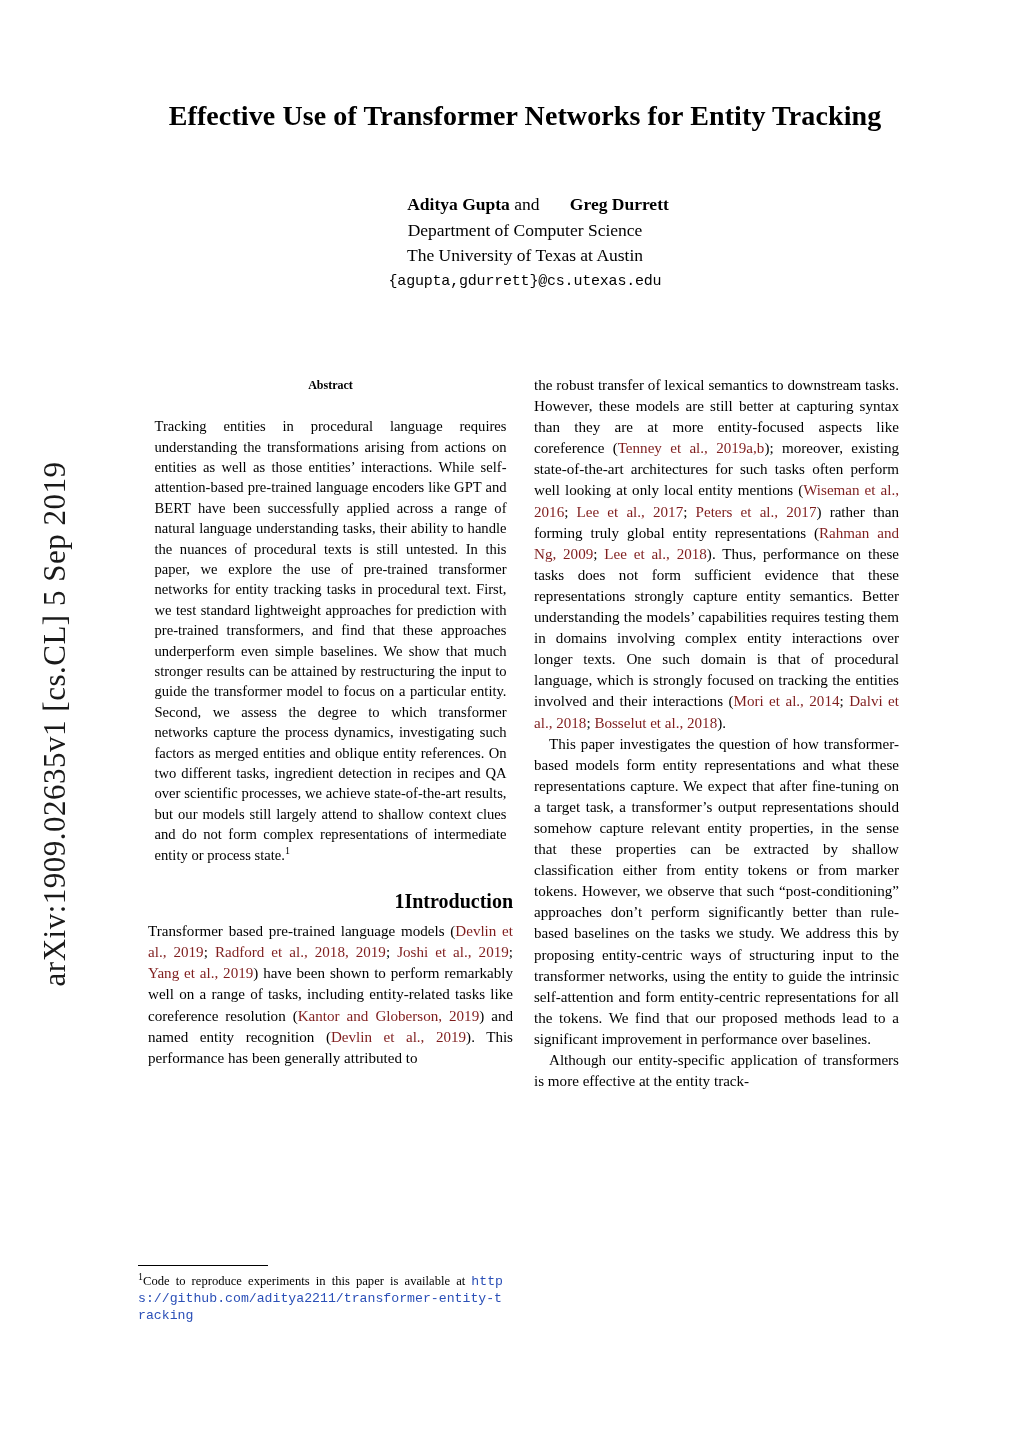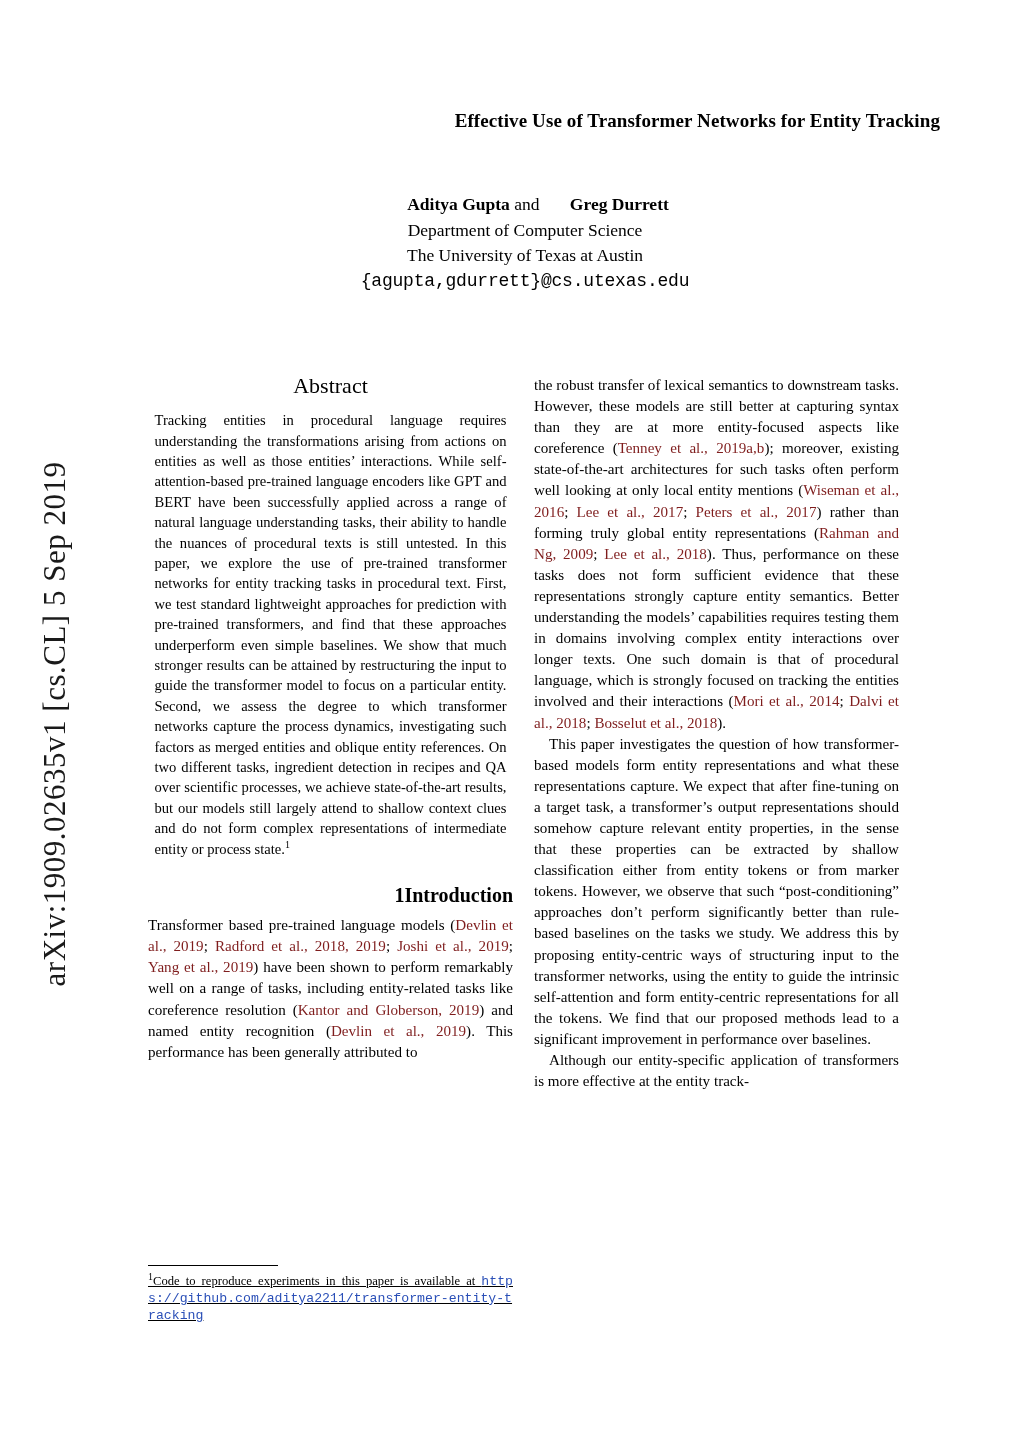--- a/index.html
+++ b/index.html
@@ -42,66 +42,66 @@
   .content {
     position: absolute;
     left: 110px;
     top: 0;
     width: 914px;
     height: 1448px;
   }
   .title {
     position: absolute;
     left: 0;
-    top: 110px;
+    top: 100px;
     width: 830px;
-    text-align: right;
+    text-align: center;
     font-family: "Liberation Serif", serif;
     font-weight: bold;
-    font-size: 19px;
+    font-size: 28px;
     letter-spacing: 0.1px;
   }
   .authors {
     position: absolute;
     left: 0;
     top: 192px;
     width: 830px;
     text-align: center;
     font-size: 17.5px;
     line-height: 25.5px;
   }
   .authors .name {
     font-weight: bold;
     margin-left: 26px;
   }
   .authors .and {
     font-weight: normal;
   }
   .authors .email {
     font-family: "Liberation Mono", monospace;
-    font-size: 18px;
+    font-size: 15px;
     letter-spacing: -0.2px;
   }
   
   .col {
     position: absolute;
     top: 375px;
     width: 365px;
     font-size: 15.1px;
     line-height: 21.1px;
     text-align: justify;
   }
   .col-left { left: 38px; }
   .col-right { left: 424px; }
 
   .abstract-head {
     text-align: center;
-    font-weight: normal;
-    font-size: 22px;
-    margin: 0 0 14px 0;
+    font-weight: bold;
+    font-size: 12px;
+    margin: 0 0 20px 0;
   }
   .abstract-body {
     width: 352px;
     margin: 8px auto;
     font-size: 14.6px;
     line-height: 20.4px;
     text-align: justify;
     hyphens: auto;
   }
   .section-head {
@@ -143,24 +143,23 @@
     text-align: justify;
     hyphens: auto;
   }
   sup {
     font-size: 10px;
     vertical-align: super;
     line-height: 0;
   }
   .footnote-block {
     position: absolute;
-    left: 38px;
+    left: 28px;
     top: 1255px;
     width: 365px;
-    text-decoration: underline;
   }
   .right-para + .right-para { margin-top: 0; }
 </style>
 </head>
 <body>
 
 <div class="page">
 
   <div class="arxiv-stamp">
     <span>arXiv:1909.02635v1  [cs.CL]  5 Sep 2019</span>

